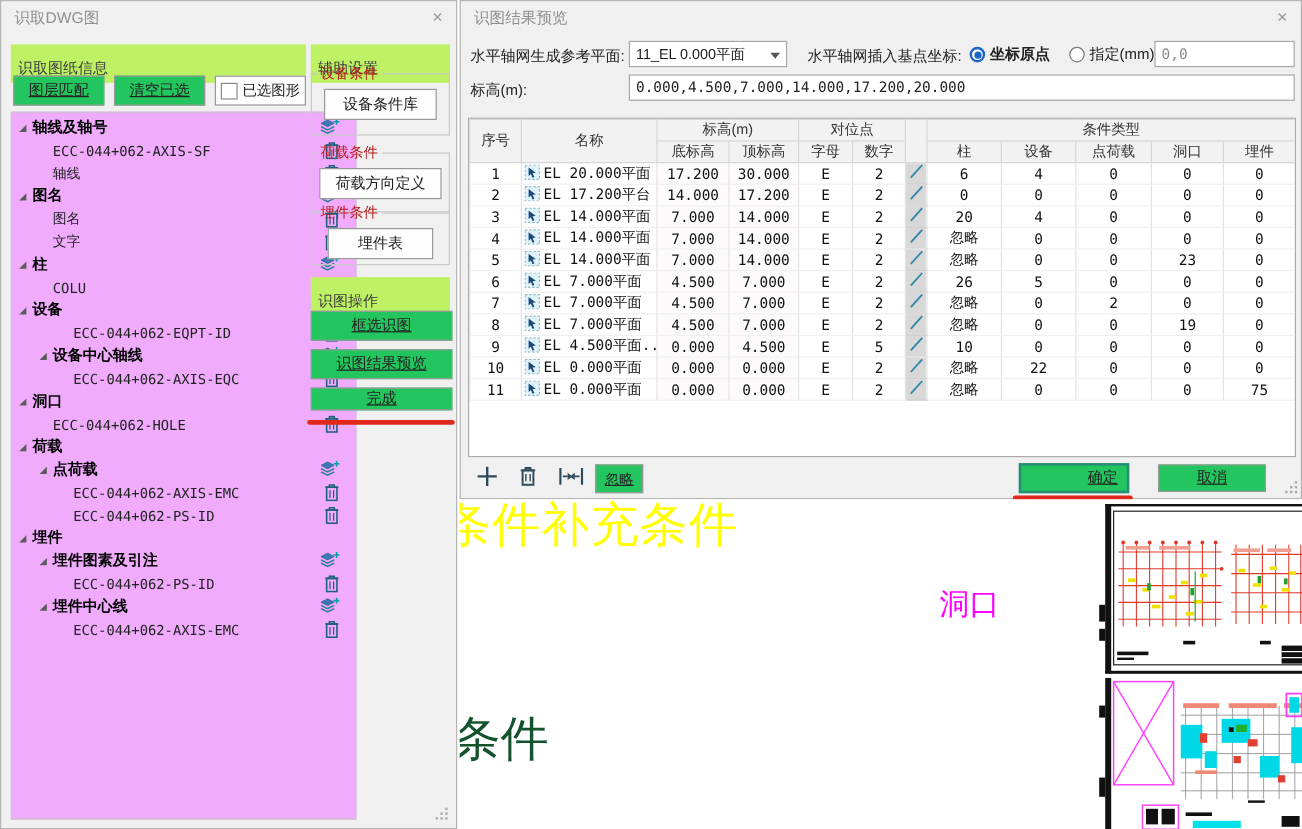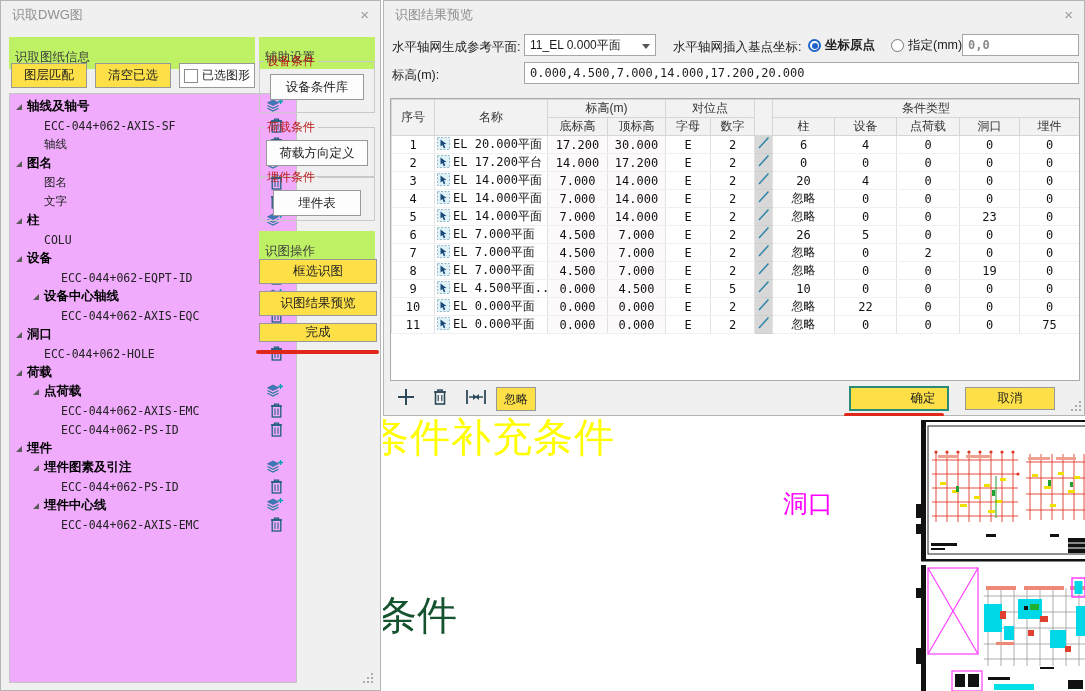--- a/index.html
+++ b/index.html
@@ -6,22 +6,22 @@
   #screen{position:relative;width:1085px;height:691px;overflow:hidden;background:#fff;
           font-family:"Liberation Sans",sans-serif;color:#1a1a1a;font-size:12px;}
   .dialog{position:absolute;background:#f0f0f0;border:1px solid #b5b5b5;box-sizing:border-box;}
   #left-dialog{left:0;top:0;width:381px;height:691px;}
   #preview-dialog{left:383px;top:0;width:702px;height:416px;}
   .titlebar{height:27px;display:flex;align-items:center;justify-content:space-between;
             padding:0 11px;color:#8f8f8f;font-size:13px;}
   .close{color:#9a9a9a;font-size:15px;line-height:15px;}
   .section-header{position:absolute;background:#bef264;color:#3c3c3c;font-size:12.5px;
                   padding:12px 0 3px 6px;box-sizing:border-box;}
-  .btn{position:absolute;background:#fde047;border:1px solid #989898;box-sizing:border-box;
-       display:flex;align-items:center;justify-content:center;font-size:12.5px;color:#222;}
+  .btn{position:absolute;background:#22c55e;border:1px solid #989898;box-sizing:border-box;
+       display:flex;align-items:center;justify-content:center;font-size:12.5px;color:#222;text-decoration:underline;}
   
   #info-header{left:8px;top:36px;width:246px;}
   #btn-layer-match{left:10px;top:62px;width:76px;height:25px;}
   #btn-clear-selected{left:94px;top:62px;width:76px;height:25px;}
   #chk-selected-box{left:178px;top:62px;width:76px;height:25px;background:#fdfdfd;border:1px solid #989898;
        position:absolute;display:flex;align-items:center;box-sizing:border-box;padding-left:4px;}
   .checkbox{width:12px;height:12px;background:#fff;border:1px solid #8a8a8a;margin-right:4px;flex:none;}
   #layer-tree{position:absolute;left:8px;top:92px;width:288px;height:590px;background:#f0abfc;
               border:1px solid #c6c6c6;box-sizing:border-box;overflow:hidden;padding-top:3px;}
   .tree-row{height:19px;display:flex;align-items:center;position:relative;}
@@ -63,21 +63,21 @@
   .radio-wrap{position:absolute;display:flex;align-items:center;font-size:12.5px;color:#222;}
   #radio-origin{left:424px;top:36px;font-weight:bold;}
   #radio-specify{left:507px;top:36px;}
   .radio{width:13px;height:13px;border-radius:50%;border:1px solid #777;background:#fff;margin-right:4px;
          box-sizing:border-box;flex:none;position:relative;}
   .radio.checked{border:2px solid #1d64c8;}
   .radio.checked::after{content:"";position:absolute;left:1.5px;top:1.5px;width:6px;height:6px;
          border-radius:50%;background:#1d64c8;}
   .textbox{position:absolute;background:#fff;border:1px solid #a6a6a6;box-sizing:border-box;
            font-size:12px;font-family:"DejaVu Sans Mono",monospace;padding:0 5px;color:#222;}
-  #specify-input{left:578px;top:33px;width:117px;height:22px;color:#8a8a8a;font-weight:bold;}
+  #specify-input{left:578px;top:33px;width:117px;height:22px;color:#8a8a8a;}
   #elev-label{left:8px;top:66px;}
   #elev-input{left:140px;top:61px;width:555px;height:22px;}
   
   #result-table-wrap{position:absolute;left:6px;top:97px;width:690px;height:283px;background:#fff;
                      border:1px solid #ababab;box-sizing:border-box;overflow:hidden;}
   table{border-collapse:collapse;table-layout:fixed;width:688px;}
   th{background:#f2f2f2;font-weight:normal;font-size:12px;color:#333;height:14px;padding:0;
      border:1px solid #d6d6d6;}
   td{font-size:12px;height:16px;padding:0;text-align:center;border-left:1px solid #e2e2e2;
      border-right:1px solid #e2e2e2;border-bottom:1px solid #f0eff1;color:#111;
@@ -85,21 +85,21 @@
   td.name-cell{text-align:left;padding-left:2px;}
   td.pencil-cell{background:#d8d8d8;border-bottom:1px solid #cfcfcf;}
   td.elev{background:#fdfafc;}
   .pick-icon{vertical-align:-2px;margin-right:3px;}
   
   .tool-icon{position:absolute;top:386px;}
   #add-icon{left:12px;}
   #del-icon{left:46px;}
   #merge-icon{left:80px;}
   #btn-ignore{left:112px;top:386px;width:40px;height:24px;font-size:12px;}
-  #btn-ok{left:465px;top:385px;width:100px;height:25px;border:2px solid #2a8a78;font-weight:normal;padding-left:48px;}
+  #btn-ok{left:465px;top:385px;width:92px;height:25px;border:2px solid #2a8a78;font-weight:normal;padding-left:48px;}
   #ok-underline{left:460px;top:412px;width:100px;}
   #btn-cancel{left:581px;top:386px;width:90px;height:23px;}
   #preview-grip{left:687px;top:400px;}
   
   #drawing-area{position:absolute;left:383px;top:416px;width:702px;height:275px;background:#fff;
                 overflow:hidden;}
   .cad-text{position:absolute;white-space:nowrap;font-family:"Liberation Sans",sans-serif;}
   #cad-text-top{left:-14px;top:-6px;font-size:40px;color:#ffff00;letter-spacing:1px;}
   #cad-text-hole{left:400px;top:71px;font-size:25px;color:#ff00ff;}
   #cad-text-left{left:-6px;top:172px;font-size:40px;color:#14532d;}

